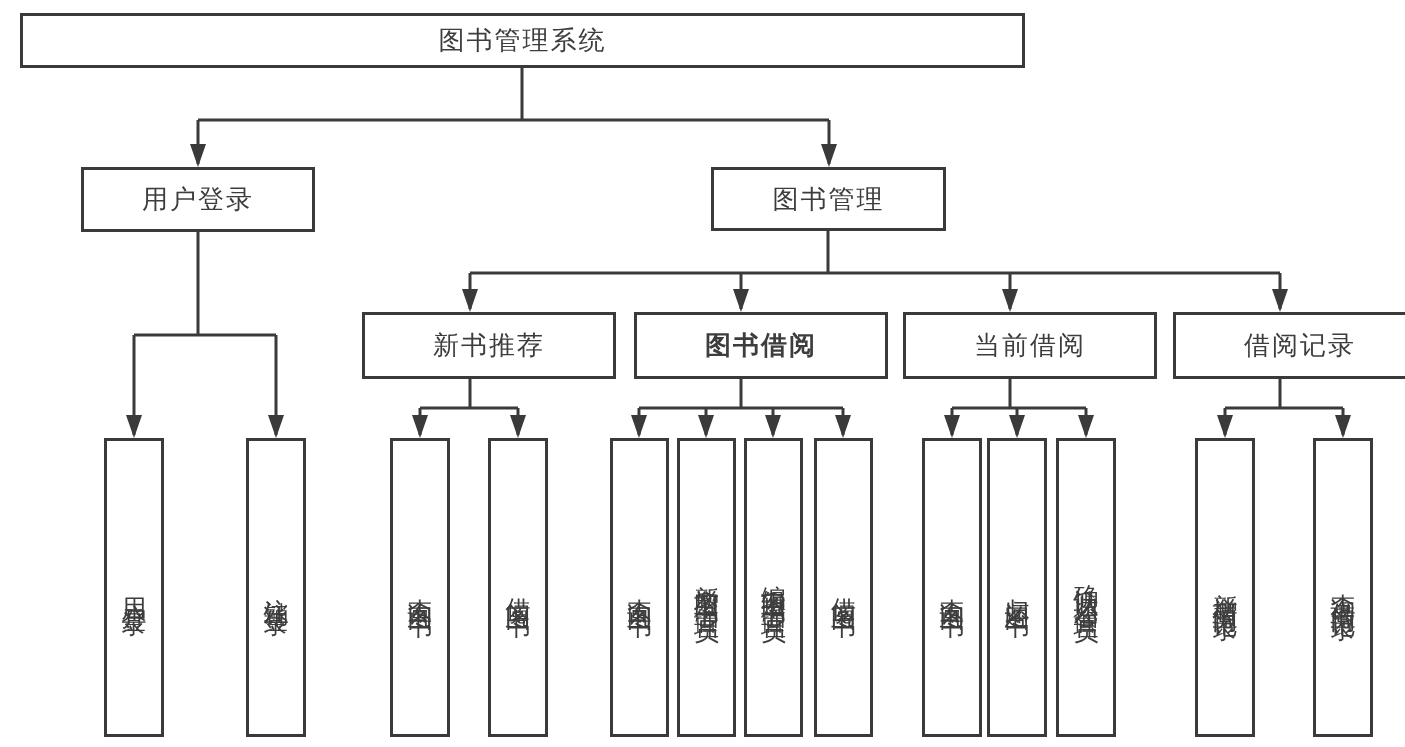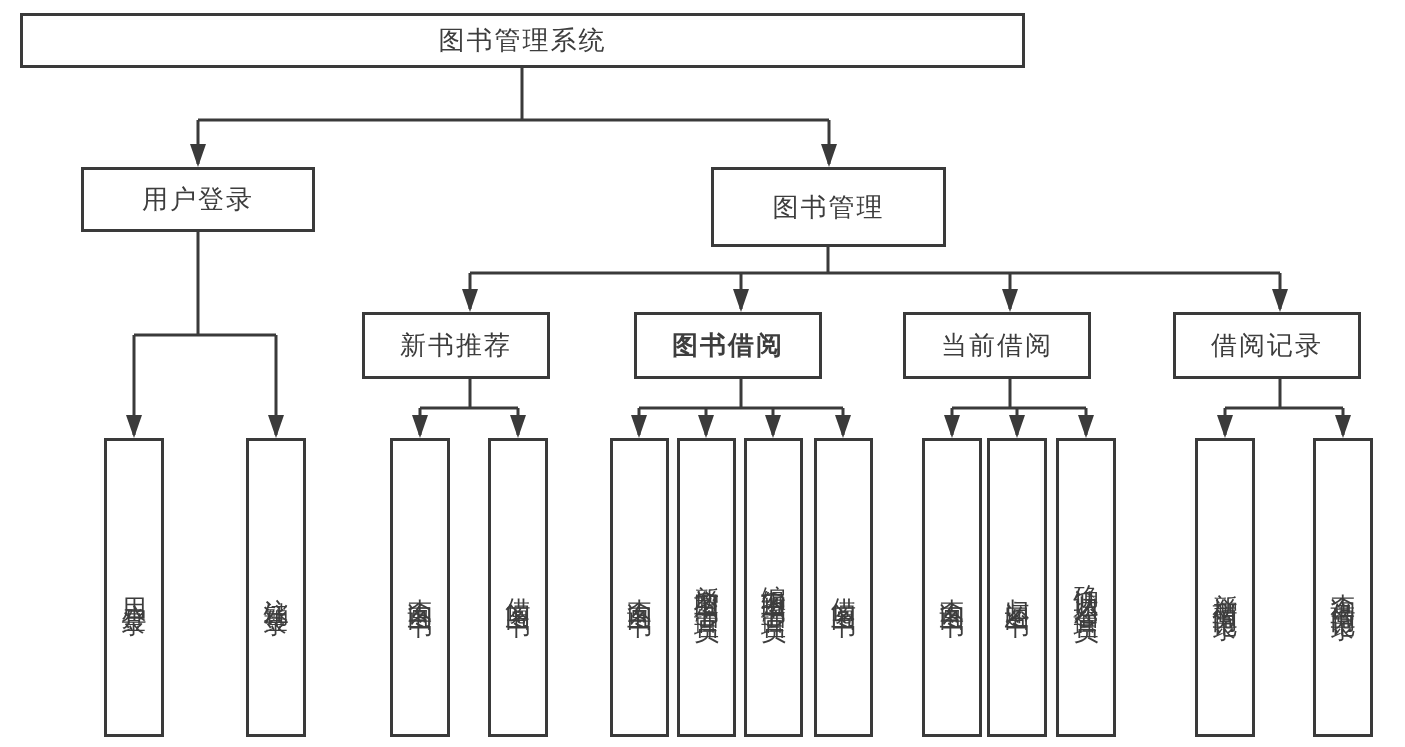--- a/index.html
+++ b/index.html
@@ -31,23 +31,23 @@
     text-orientation:mixed;
     font-size:25px;
     letter-spacing:5px;
     line-height:1;
     white-space:nowrap;
   }
   
   .n-root{left:20px;top:13px;width:1005px;height:55px;font-family:Liberation Mono, monospace;}
   
   .n-user-login{left:81px;top:167px;width:234px;height:65px;}
-  .n-book-mgmt{left:711px;top:167px;width:235px;height:80px;}
+  .n-book-mgmt{left:711px;top:167px;width:235px;height:64px;}
   
-  .n-l3{top:312px;width:188px;height:67px;}
+  .n-l3{top:312px;width:254px;height:67px;}
   .n-new-book{left:362px;}
   .n-book-borrow{left:634px;font-weight:bold;}
   .n-cur-borrow{left:903px;}
   .n-borrow-rec{left:1173px;}
   
   .leaf{top:438px;width:60px;height:299px;}
   .lf-1a{left:104px;}  .lf-1b{left:246px;}
   .lf-2a{left:390px;}  .lf-2b{left:488px;}
   .lf-3a{left:610px;width:59px;} .lf-3b{left:677px;width:59px;}
   .lf-3c{left:744px;width:59px;} .lf-3d{left:814px;width:59px;}

